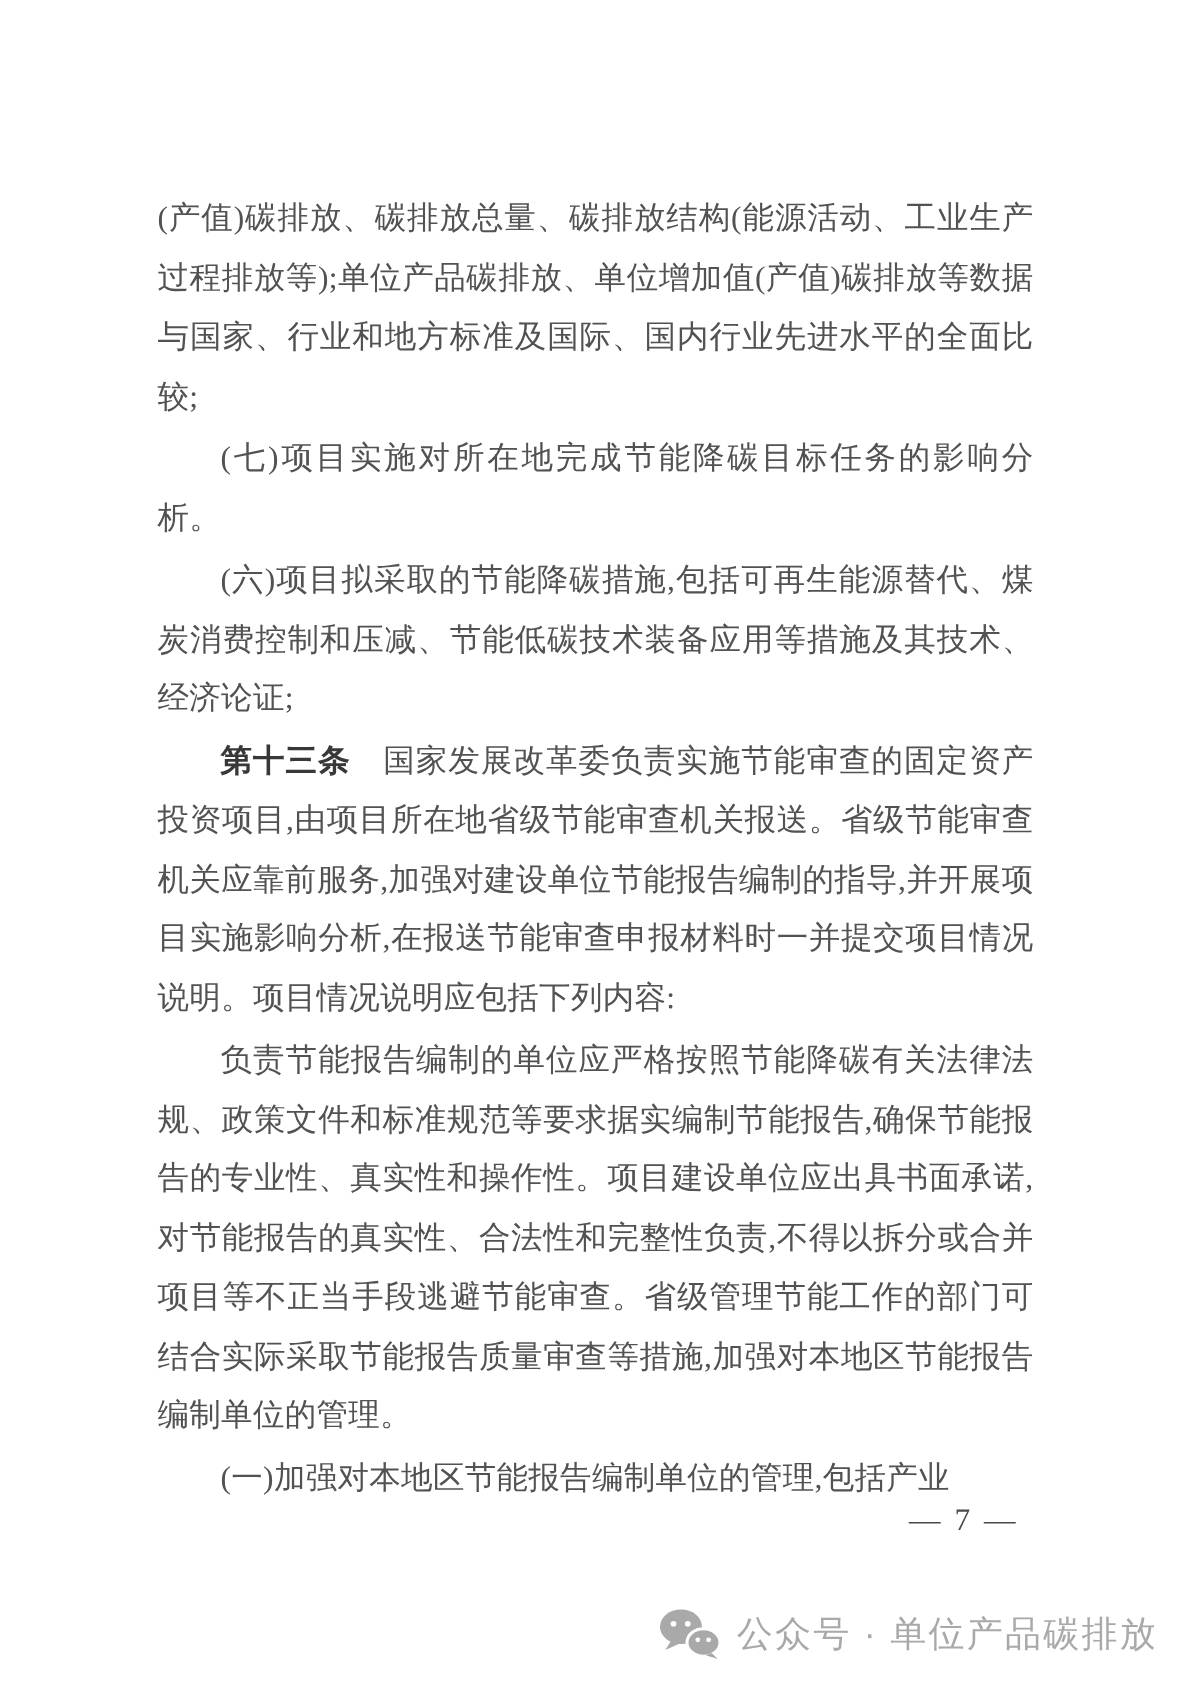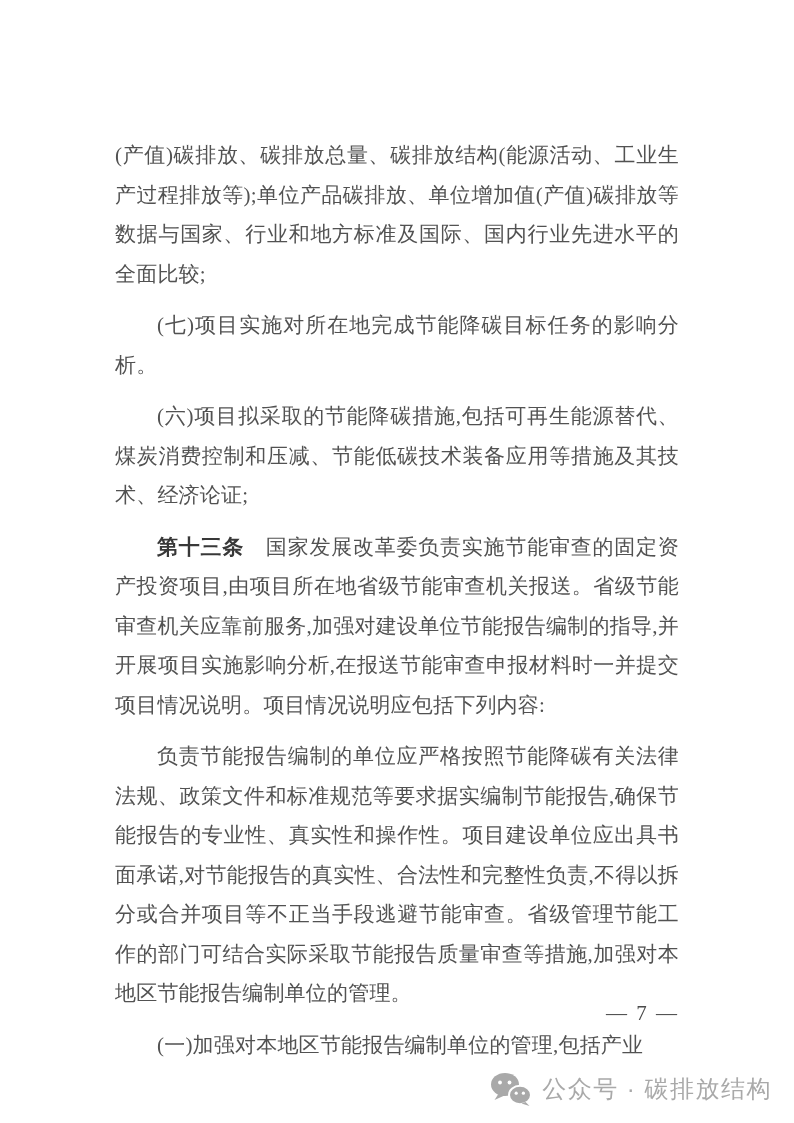--- a/index.html
+++ b/index.html
@@ -7,21 +7,21 @@
     width:794px;height:1123px;position:relative;background:#ffffff;overflow:hidden;
     font-family:"Liberation Serif","DejaVu Serif",serif;
   }
   .page{position:absolute;inset:0;background:#ffffff;}
   .doc-body{
     position:absolute;left:103px;top:124px;width:588px;
     font-size:21px;line-height:39.5px;color:#525252;
     text-align:justify;text-justify:inter-ideograph;
     letter-spacing:0.2px;
   }
-  .doc-body p{margin:12px;padding:0;}
+  .doc-body p{margin:2px;padding:0;}
   .doc-body p.indent{text-indent:2em;}
   .doc-body b{color:#383838;font-weight:bold;}
   .page-number{
     position:absolute;left:103px;top:1001px;width:576px;
     text-align:right;font-size:21px;color:#4a4a4a;letter-spacing:2px;
   }
   .footer{
     position:absolute;top:1071px;right:22px;height:36px;
     display:flex;align-items:center;gap:10px;
     color:#a9a9a9;font-family:"Liberation Sans","DejaVu Sans",sans-serif;
@@ -53,16 +53,16 @@
       </g>
       <circle cx="10" cy="10.5" r="1.9" fill="#ffffff"></circle>
       <circle cx="19.5" cy="10.5" r="1.9" fill="#ffffff"></circle>
       <g>
         <ellipse cx="30" cy="23" rx="11" ry="9.2" fill="#a9a9a9" stroke="#ffffff" stroke-width="2"></ellipse>
         <path d="M35.5 30 L39.5 34 L31.5 31.5 Z" fill="#a9a9a9"></path>
       </g>
       <circle cx="26.2" cy="21.2" r="1.6" fill="#ffffff"></circle>
       <circle cx="33.4" cy="21.2" r="1.6" fill="#ffffff"></circle>
     </svg>
-    <span class="footer-label">公众号 · 碳排放结构</span>
+    <span class="footer-label">公众号 · 单位产品碳排放</span>
   </div>
 
 </div>
 
 </body></html>

